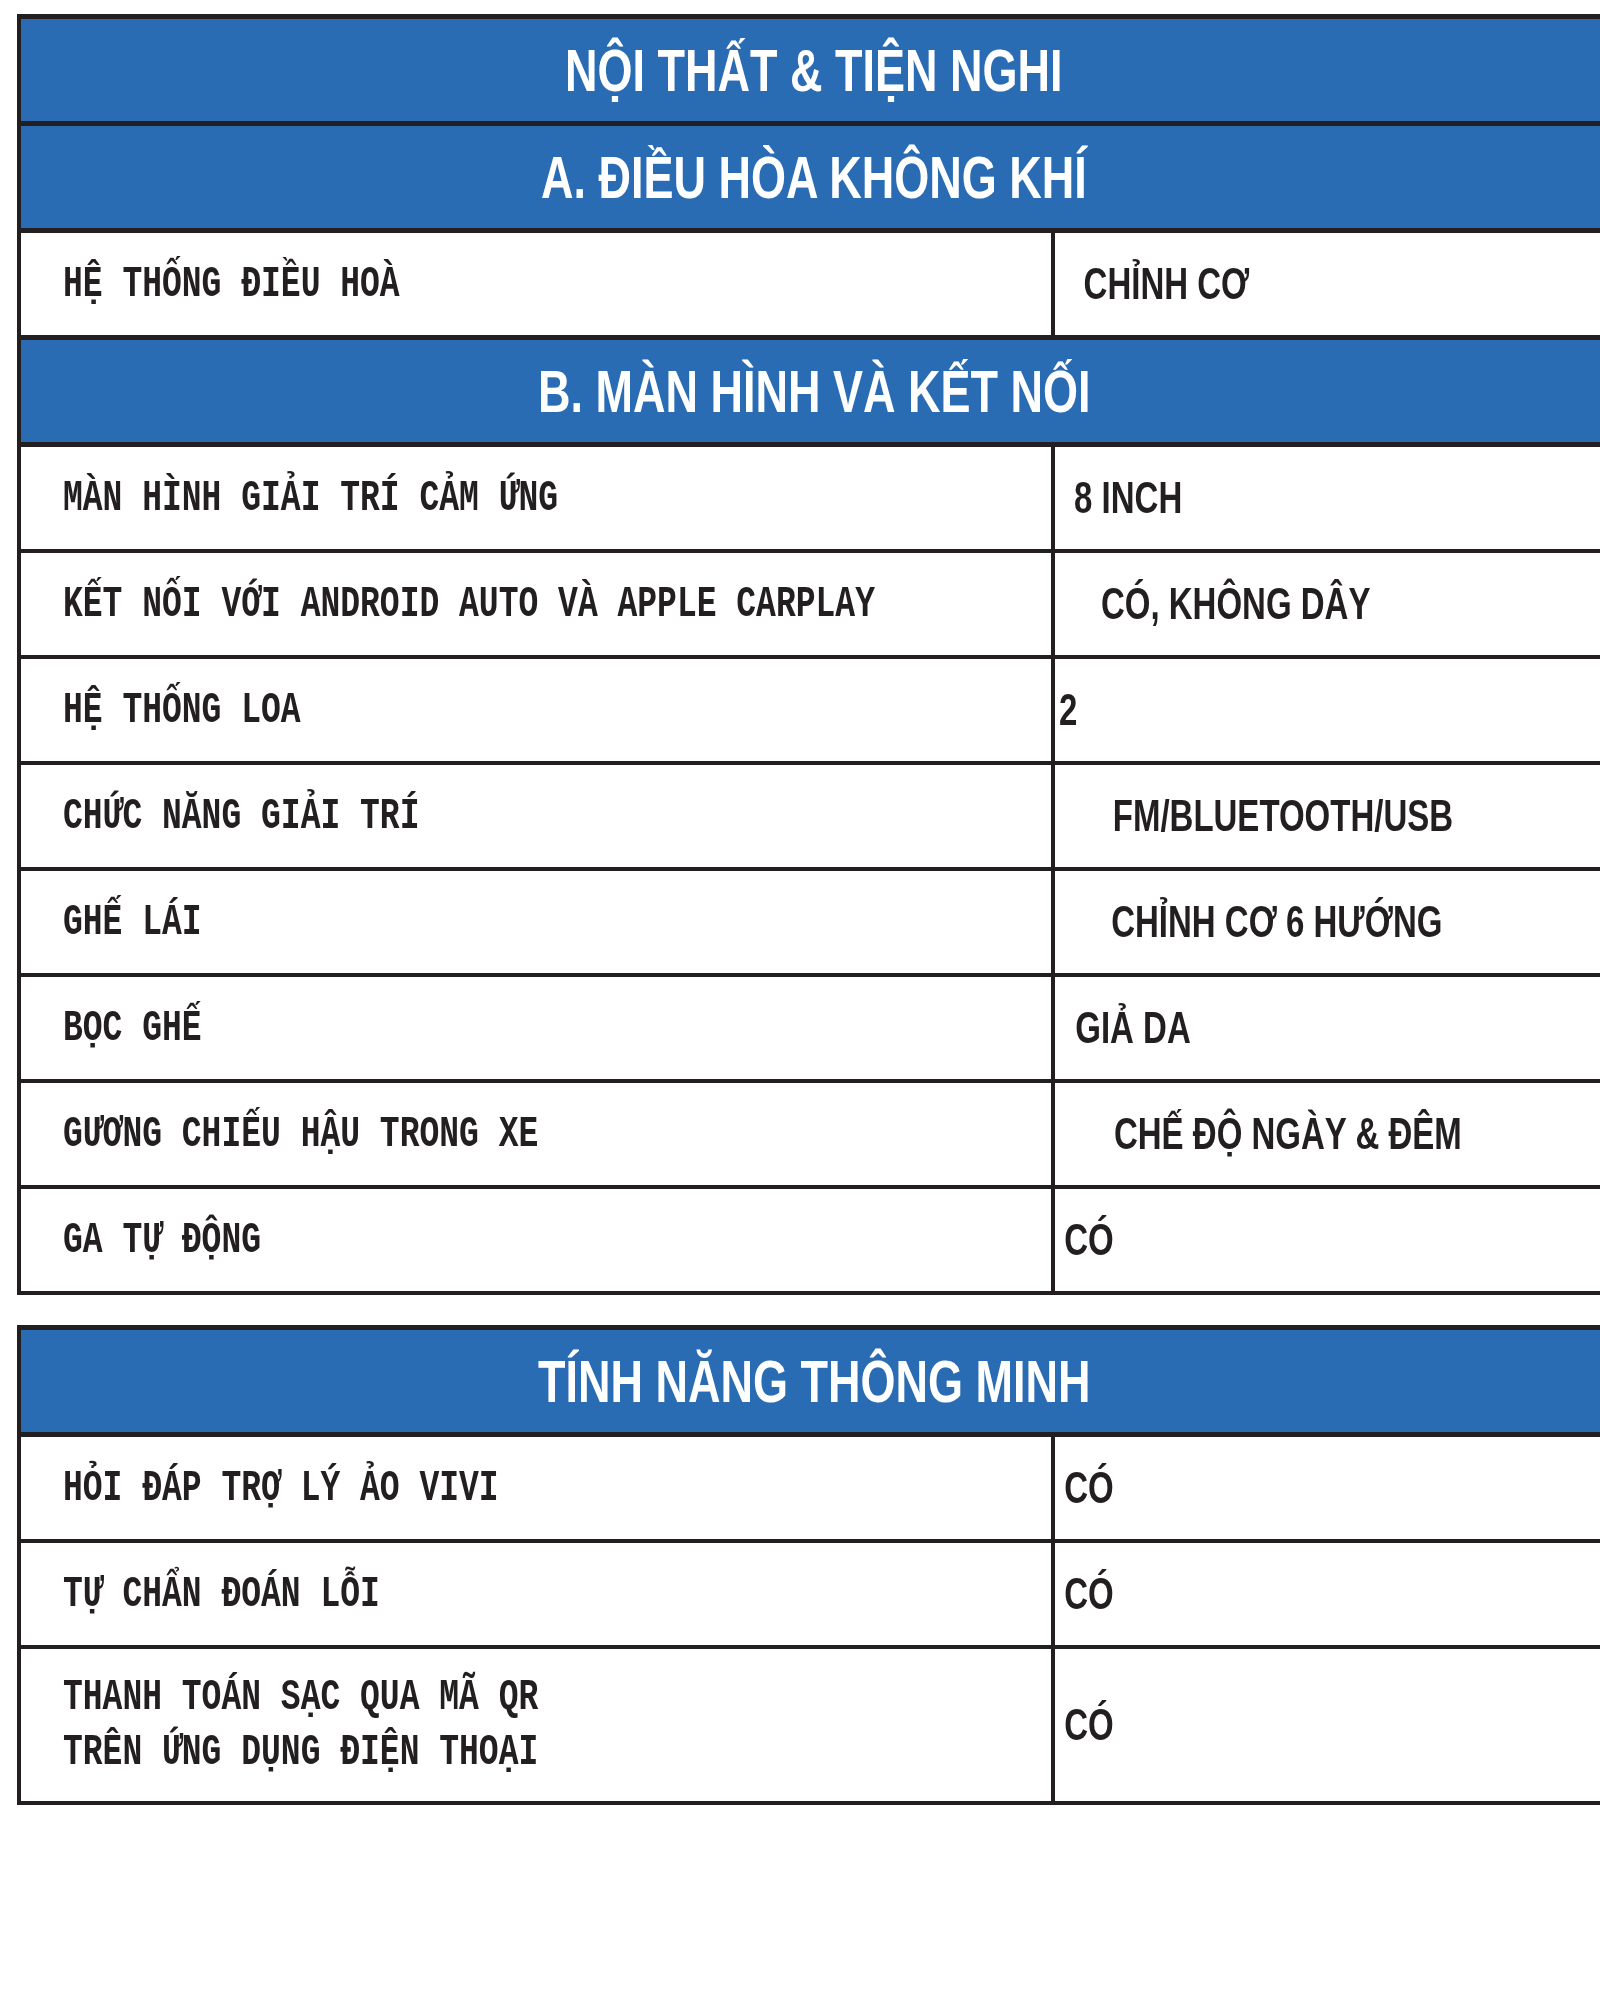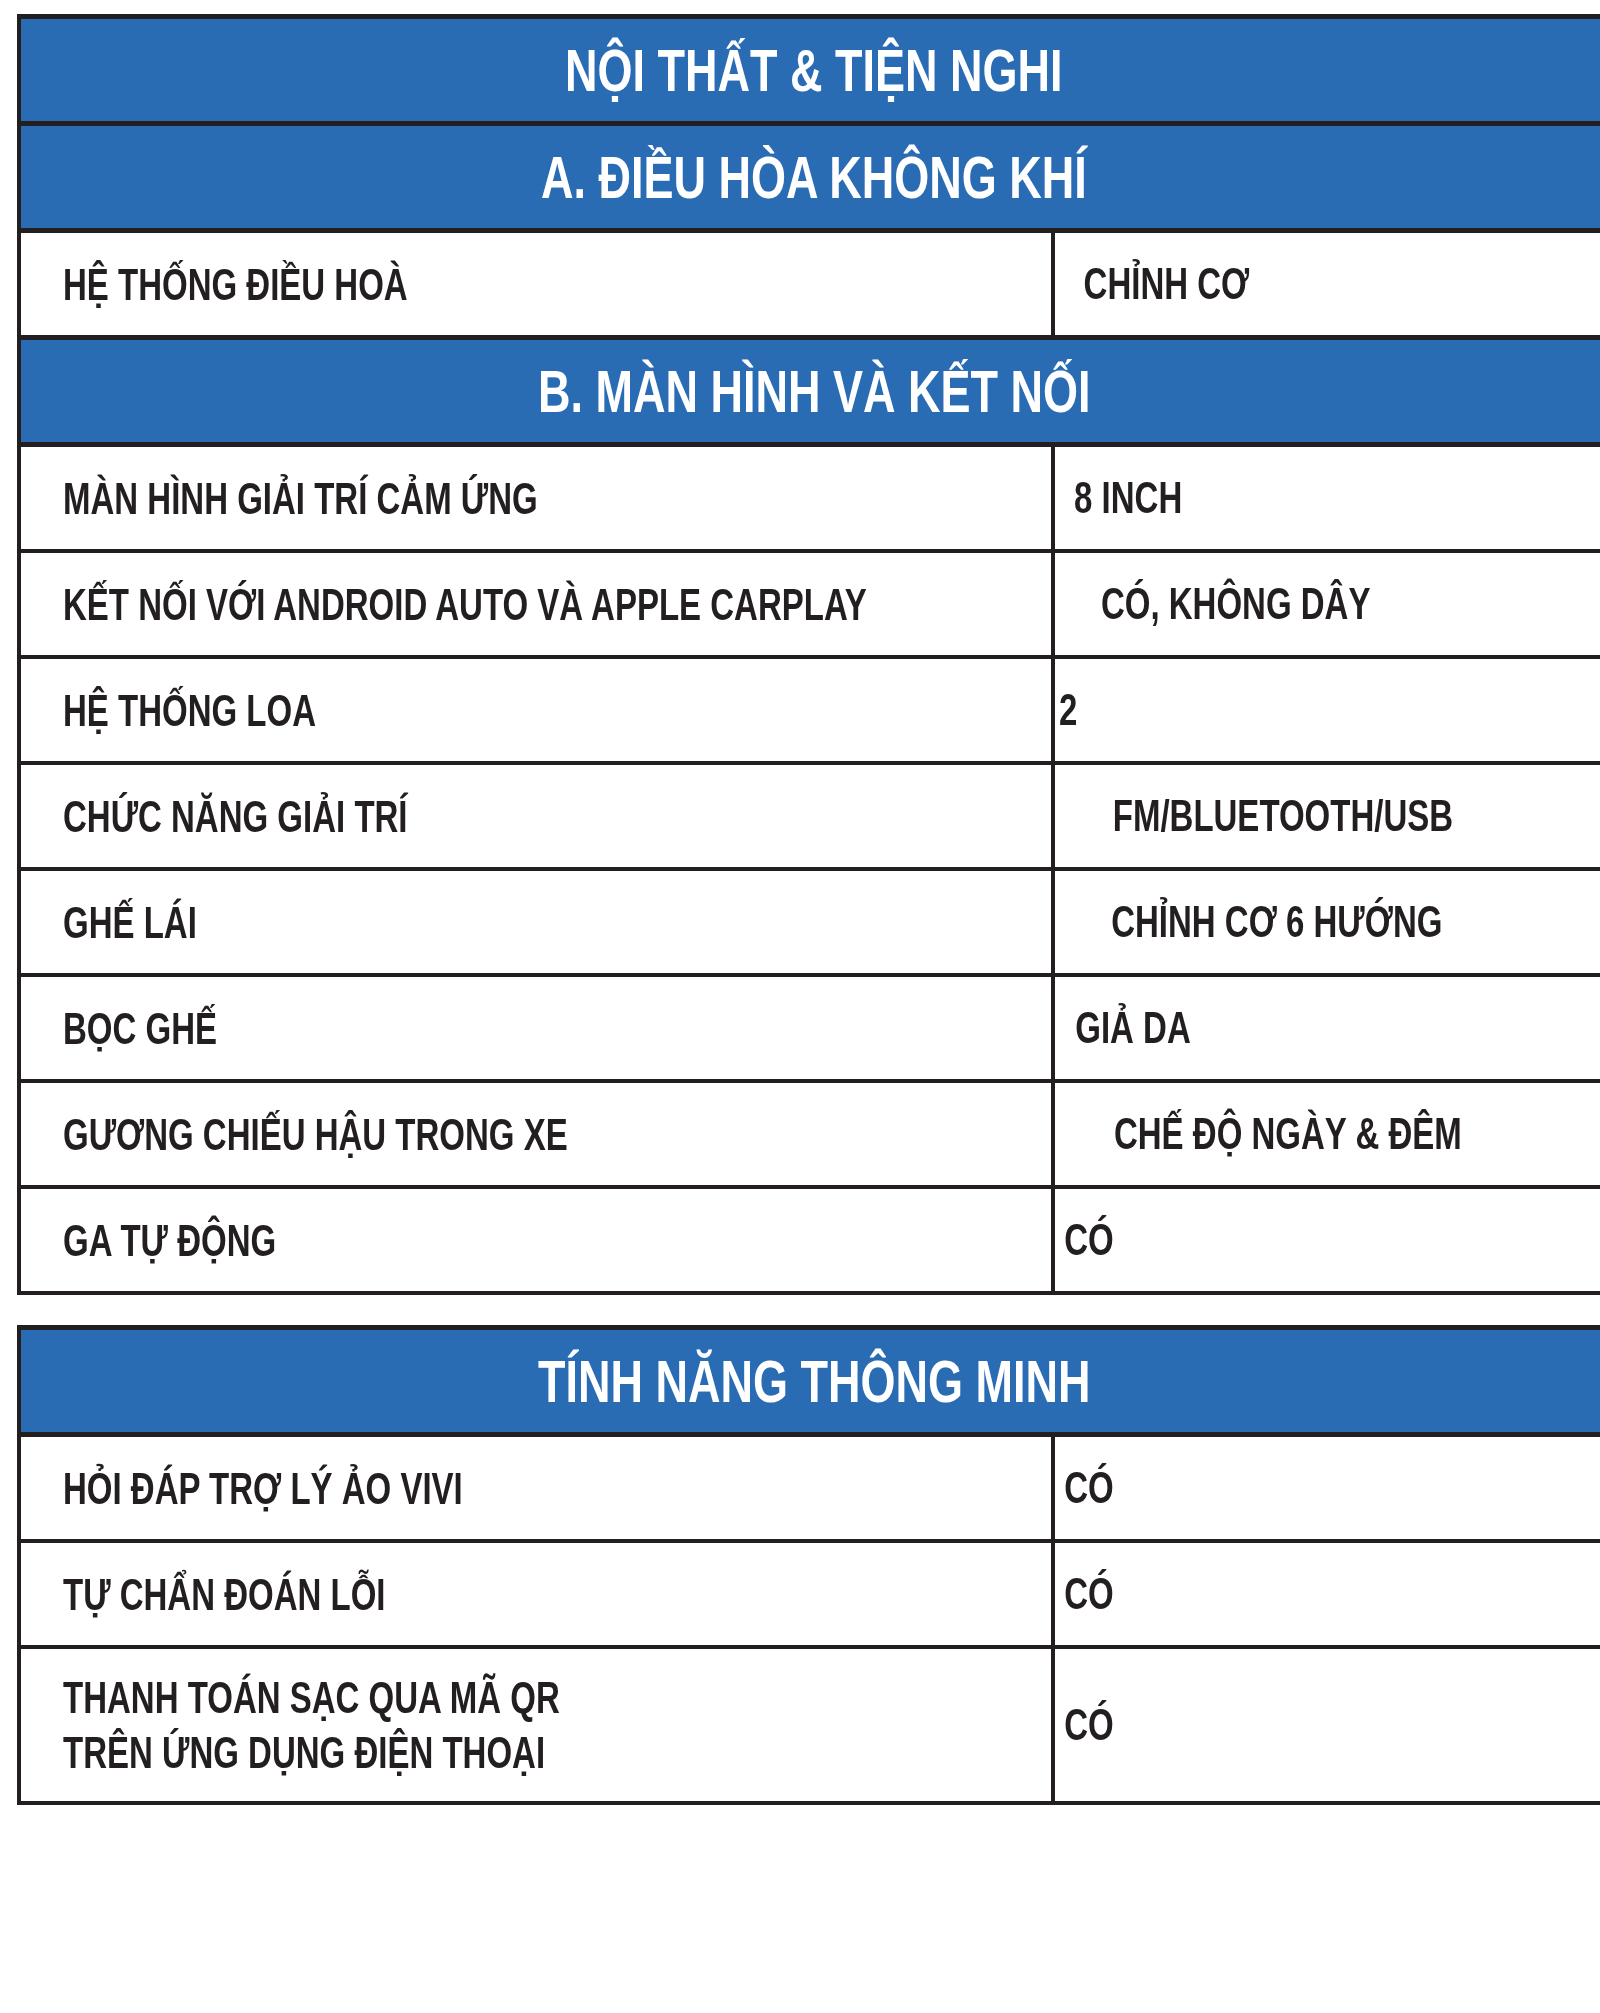--- a/index.html
+++ b/index.html
@@ -39,21 +39,21 @@
   tr.band .cond {
     color: #ffffff;
     font-size: 60px;
     font-weight: bold;
     transform-origin: center center;
   }
 
   tr.row td { height: 100px; background: #ffffff; }
   tr.row.tall td { height: 150px; }
 
-  td.label { padding-left: 42px; text-align: left; }
+  td.label { padding-left: 42px; text-align: left; font-family: Liberation Mono, monospace; }
   td.label .cond {
     transform-origin: left center;
     font-size: 44px;
     font-weight: bold;
     color: #231f20;
     line-height: 1.25;
   }
   td.label.label-sm .cond { font-size: 39px; }
 
   td.value { text-align: left; }

